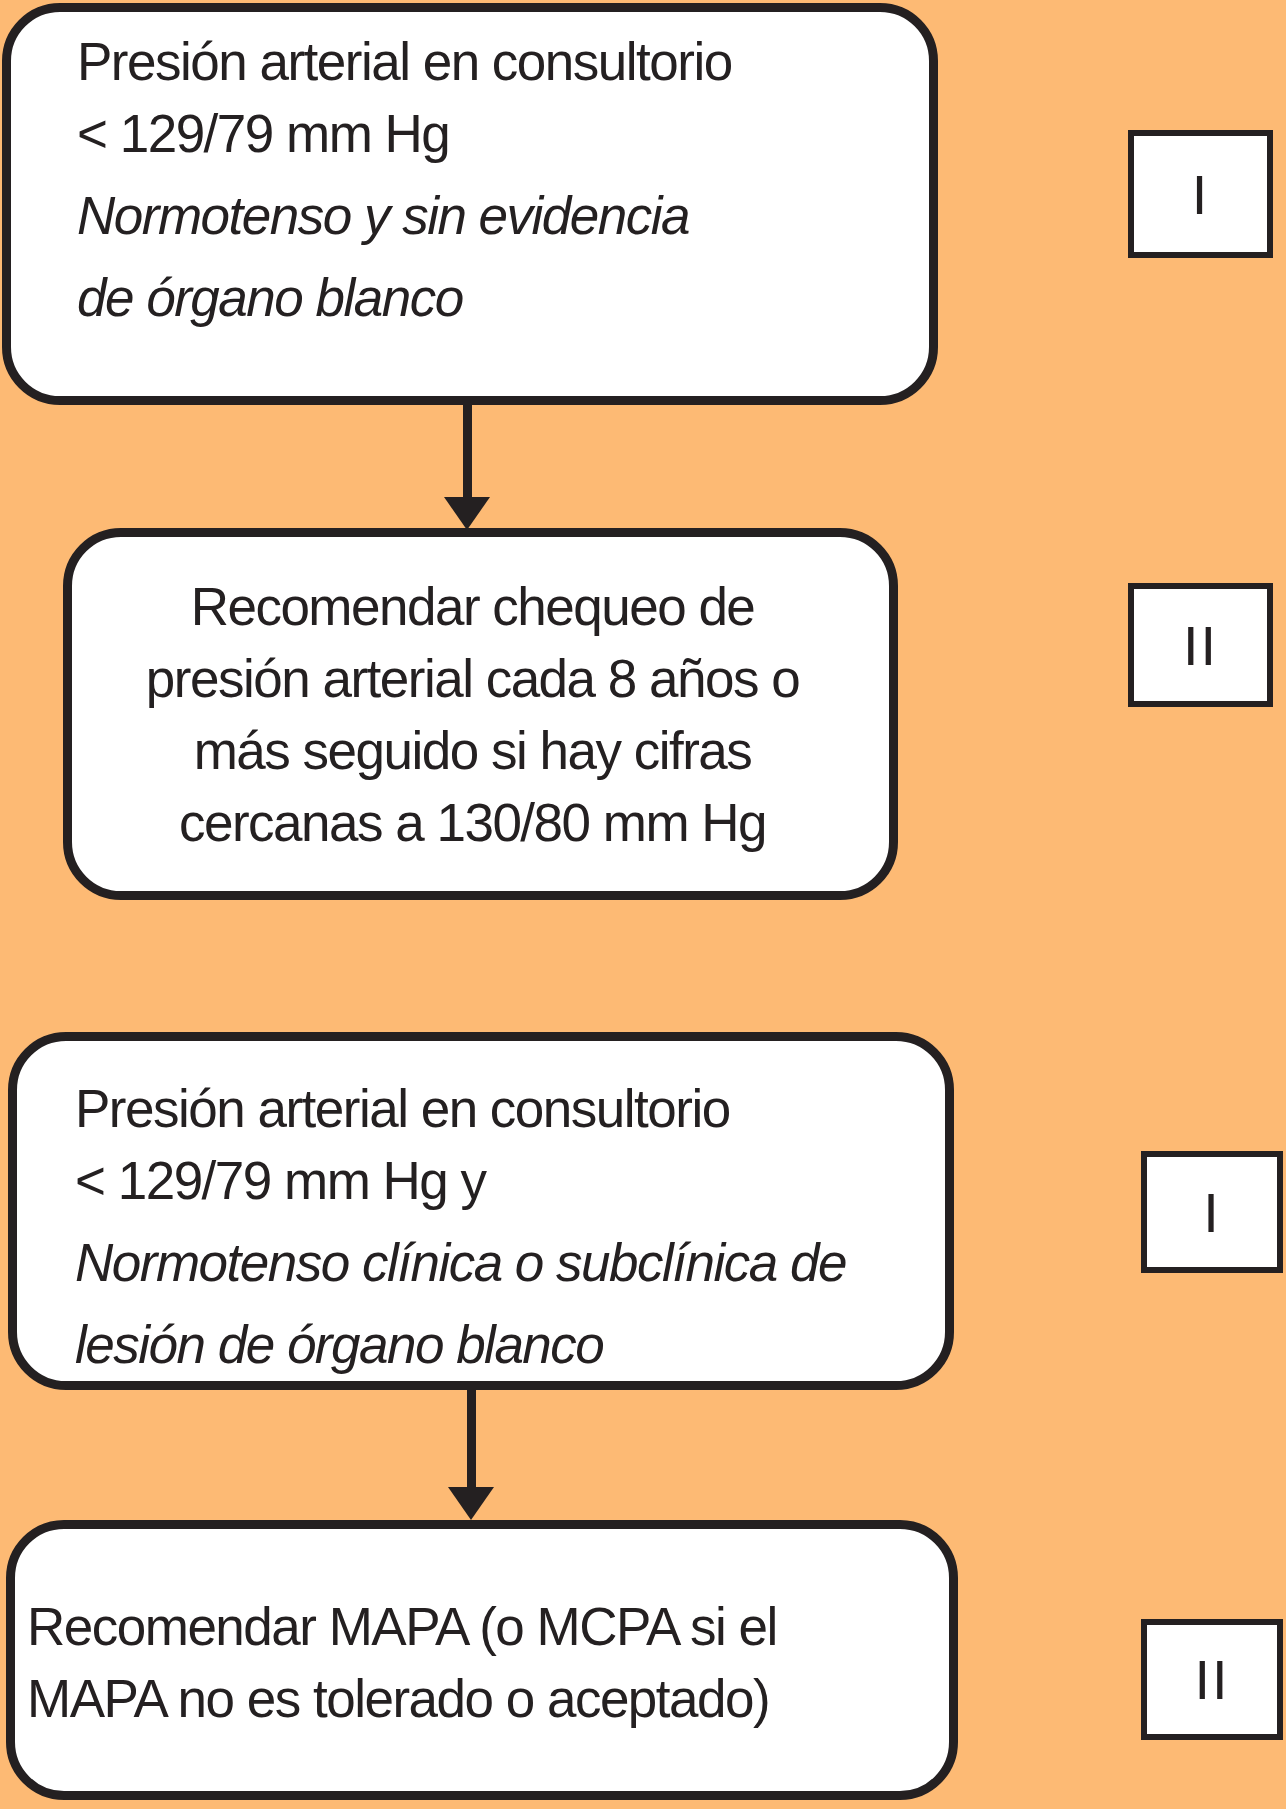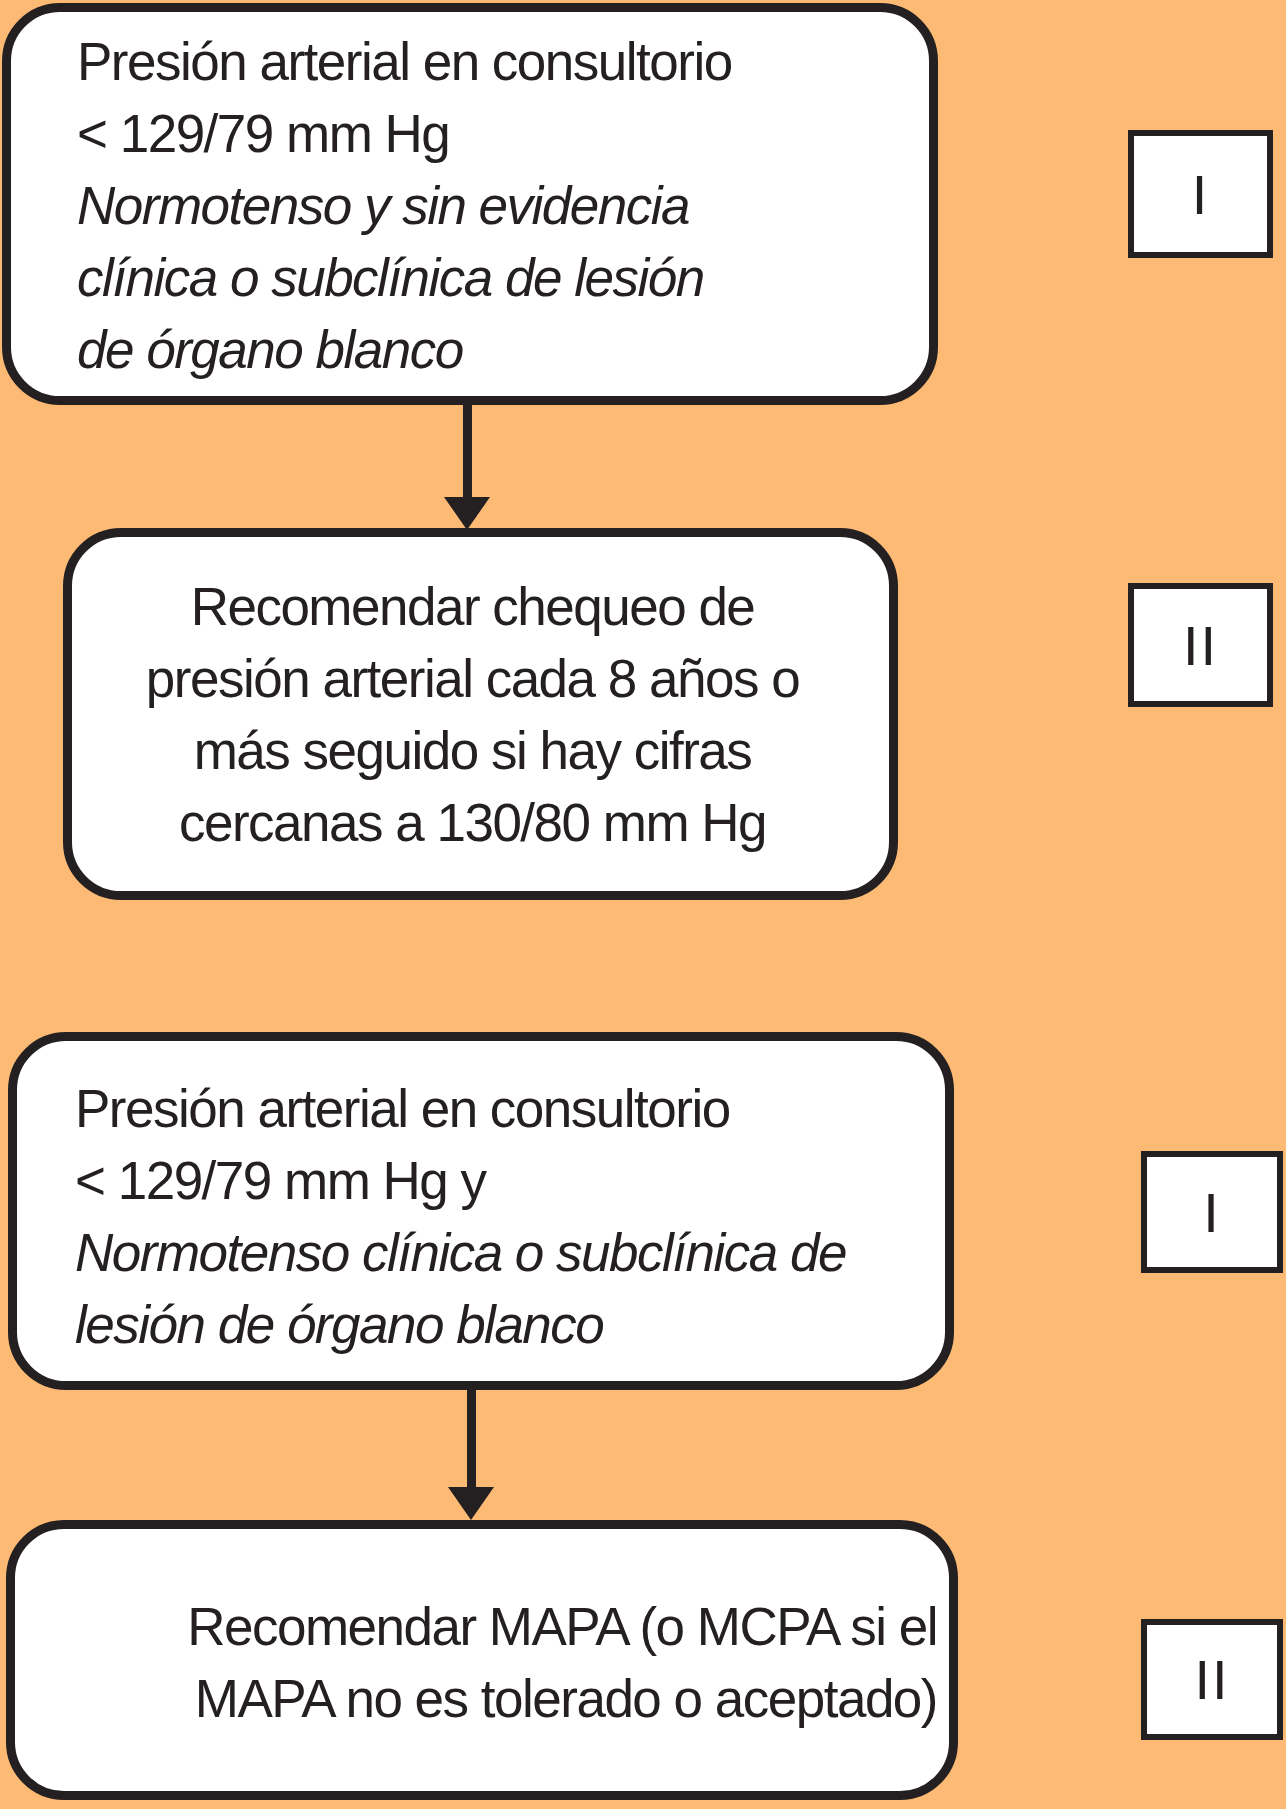--- a/index.html
+++ b/index.html
@@ -18,26 +18,26 @@
     position: absolute;
     box-sizing: border-box;
     background: #ffffff;
     border: 9px solid #242021;
     border-radius: 58px;
     font-size: 53px;
     line-height: 72px;
     letter-spacing: -1.5px;
   }
   .node .tline { white-space: nowrap; }
-  .node .it { font-style: italic; }
+  .node .it { font-style: italic; margin-top: 10px; }
 
   #box1 { left: 2px;  top: 3px;    width: 936px; height: 402px; padding: 14px 18px 0 66px; text-align: left; }
   #box2 { left: 63px; top: 528px;  width: 835px; height: 372px; padding: 34px 40px 0 24px; text-align: center; }
   #box3 { left: 8px;  top: 1032px; width: 946px; height: 358px; padding: 32px 18px 0 58px; text-align: left; }
-  #box4 { left: 6px;  top: 1520px; width: 952px; height: 280px; padding: 62px 12px 0 12px; text-align: right; }
+  #box4 { left: 6px;  top: 1520px; width: 952px; height: 280px; padding: 62px 12px 0 12px; text-align: left; }
 
   
   .badge {
     position: absolute;
     box-sizing: border-box;
     background: #ffffff;
     border: 6px solid #242021;
     display: flex;
     align-items: center;
     justify-content: center;
@@ -65,21 +65,20 @@
 </style>
 </head>
 <body>
 
 <div class="canvas">
 
   <div class="node" id="box1">
     <div class="tline">Presión arterial en consultorio</div>
     <div class="tline">&lt; 129/79 mm Hg</div>
     <div class="tline it">Normotenso y sin evidencia</div>
-    <div class="tline it">clínica o subclínica de lesión</div>
     <div class="tline it">de órgano blanco</div>
   </div>
 
   <div class="badge" id="badge1">
     <span>I</span>
   </div>
 
   <div class="stem" id="arrow1-stem"></div>
   <div class="head" id="arrow1-head"></div>
 

